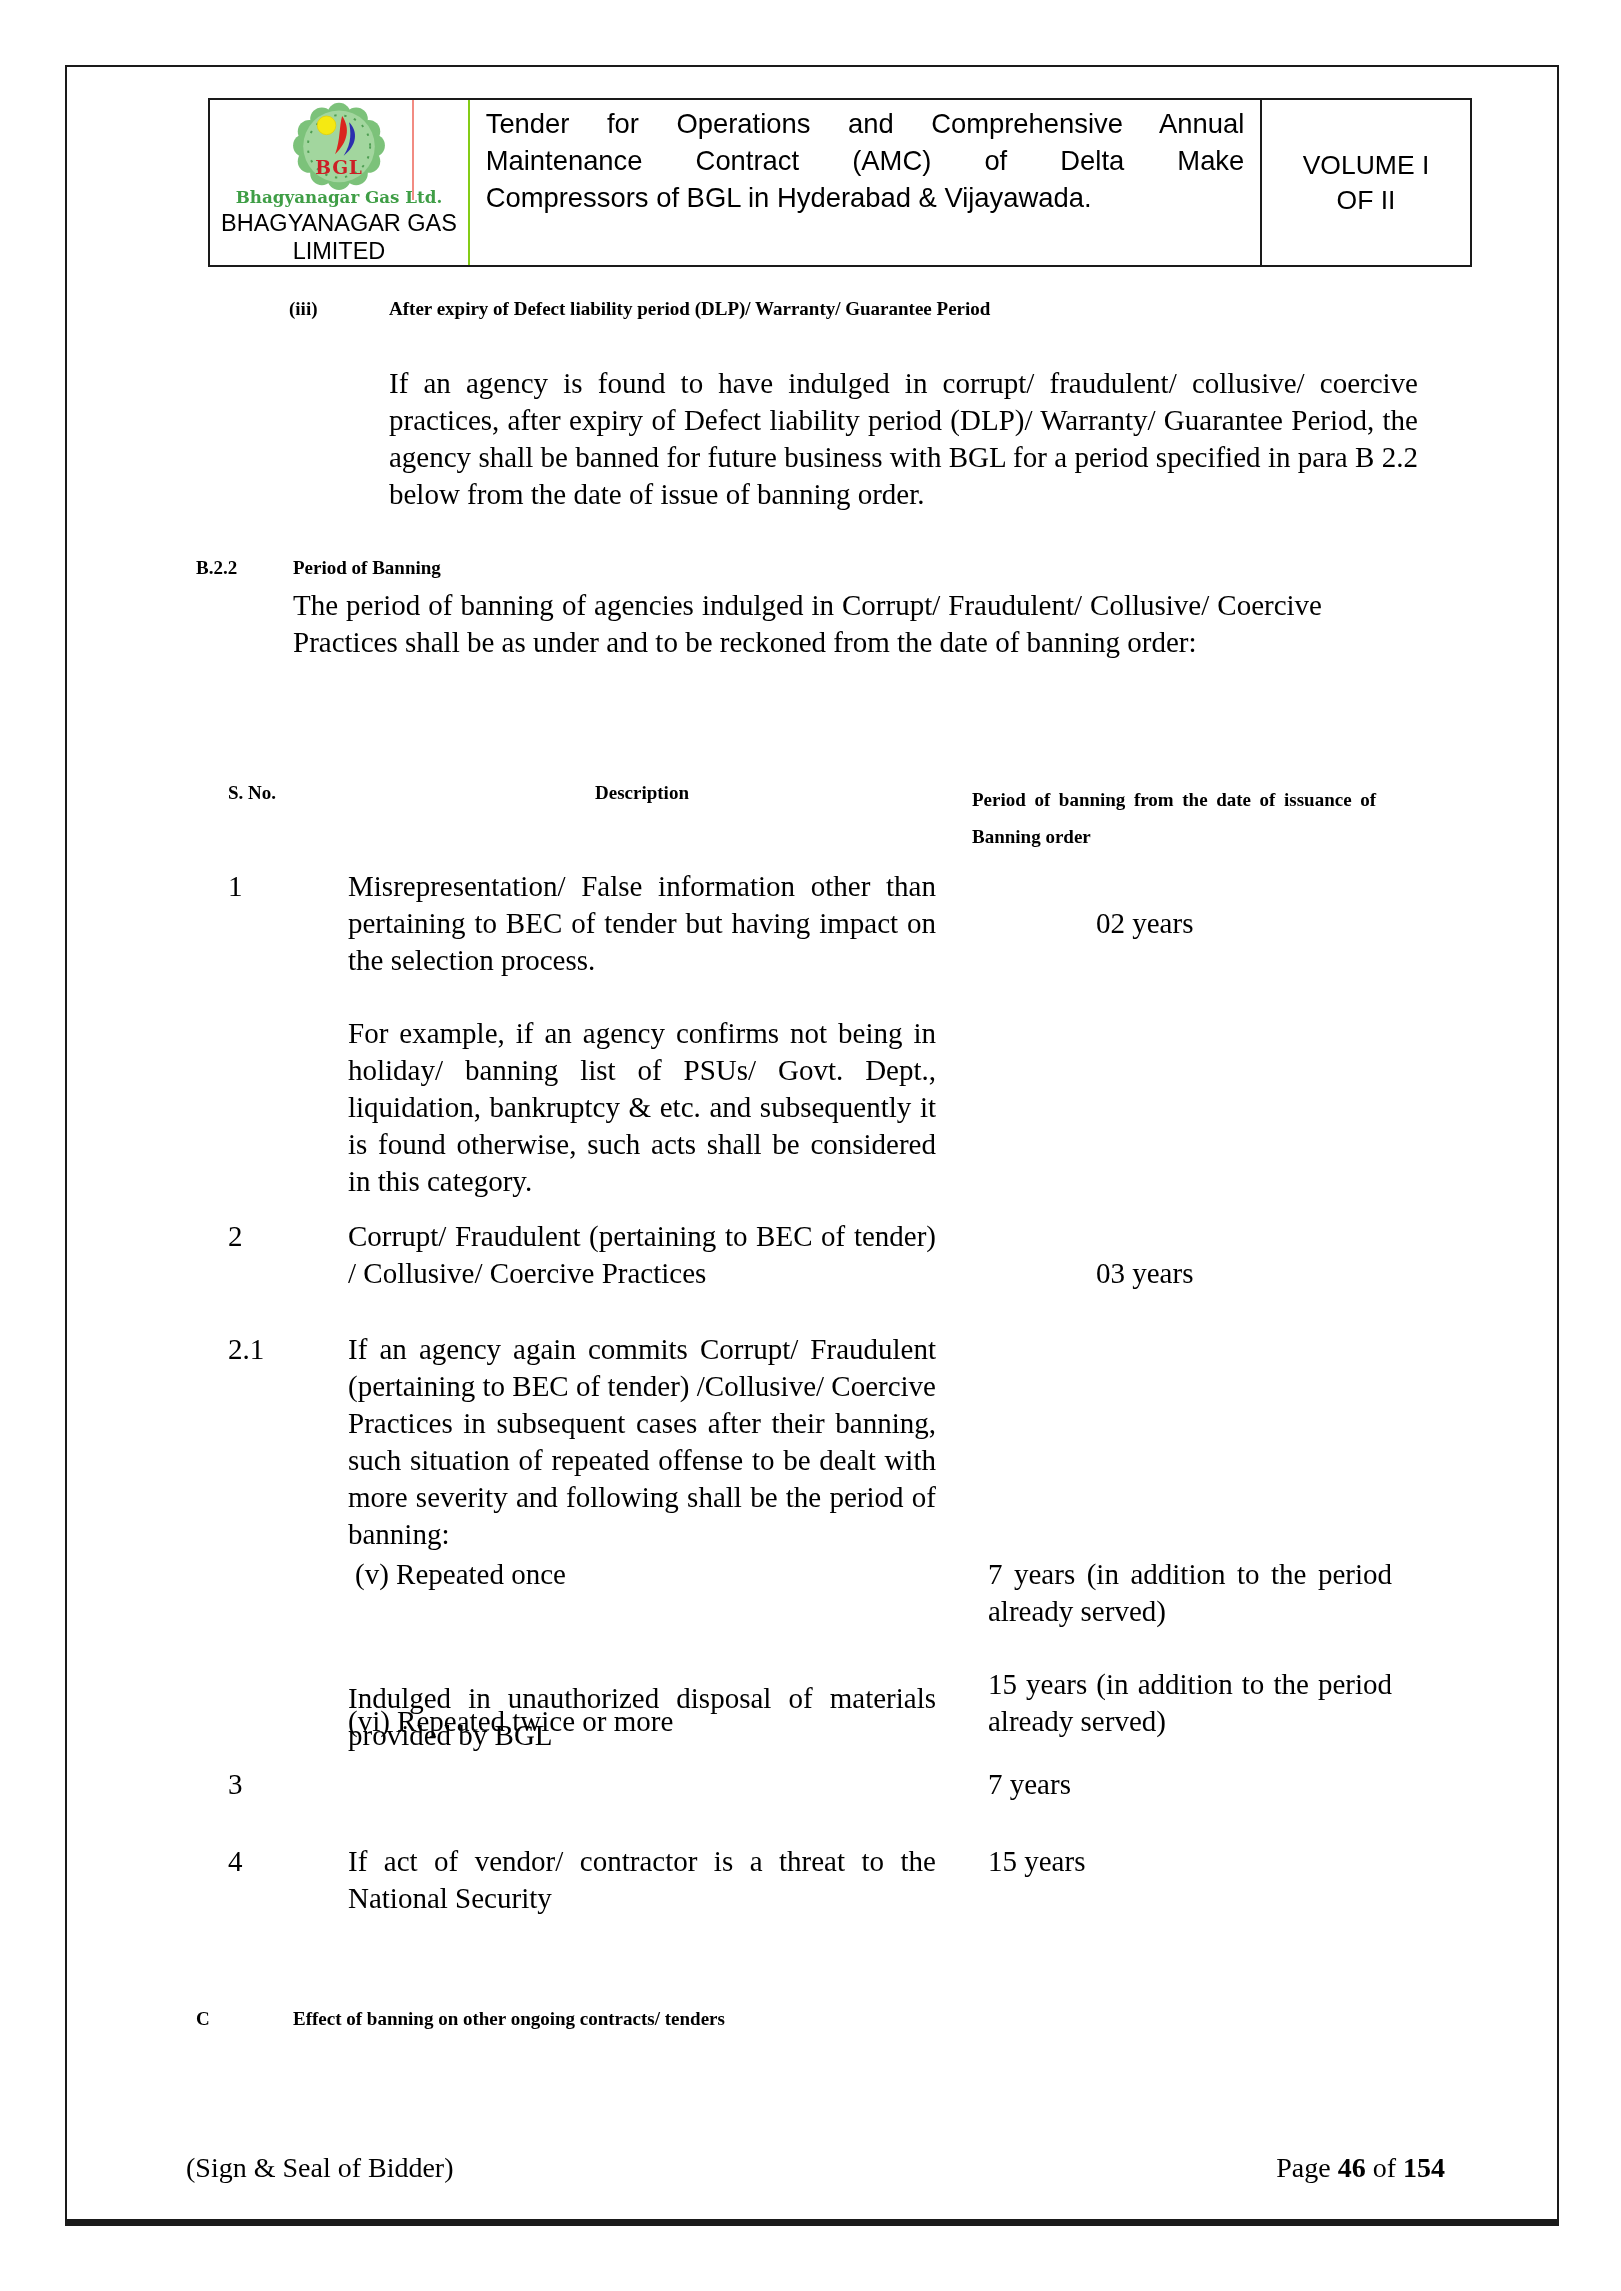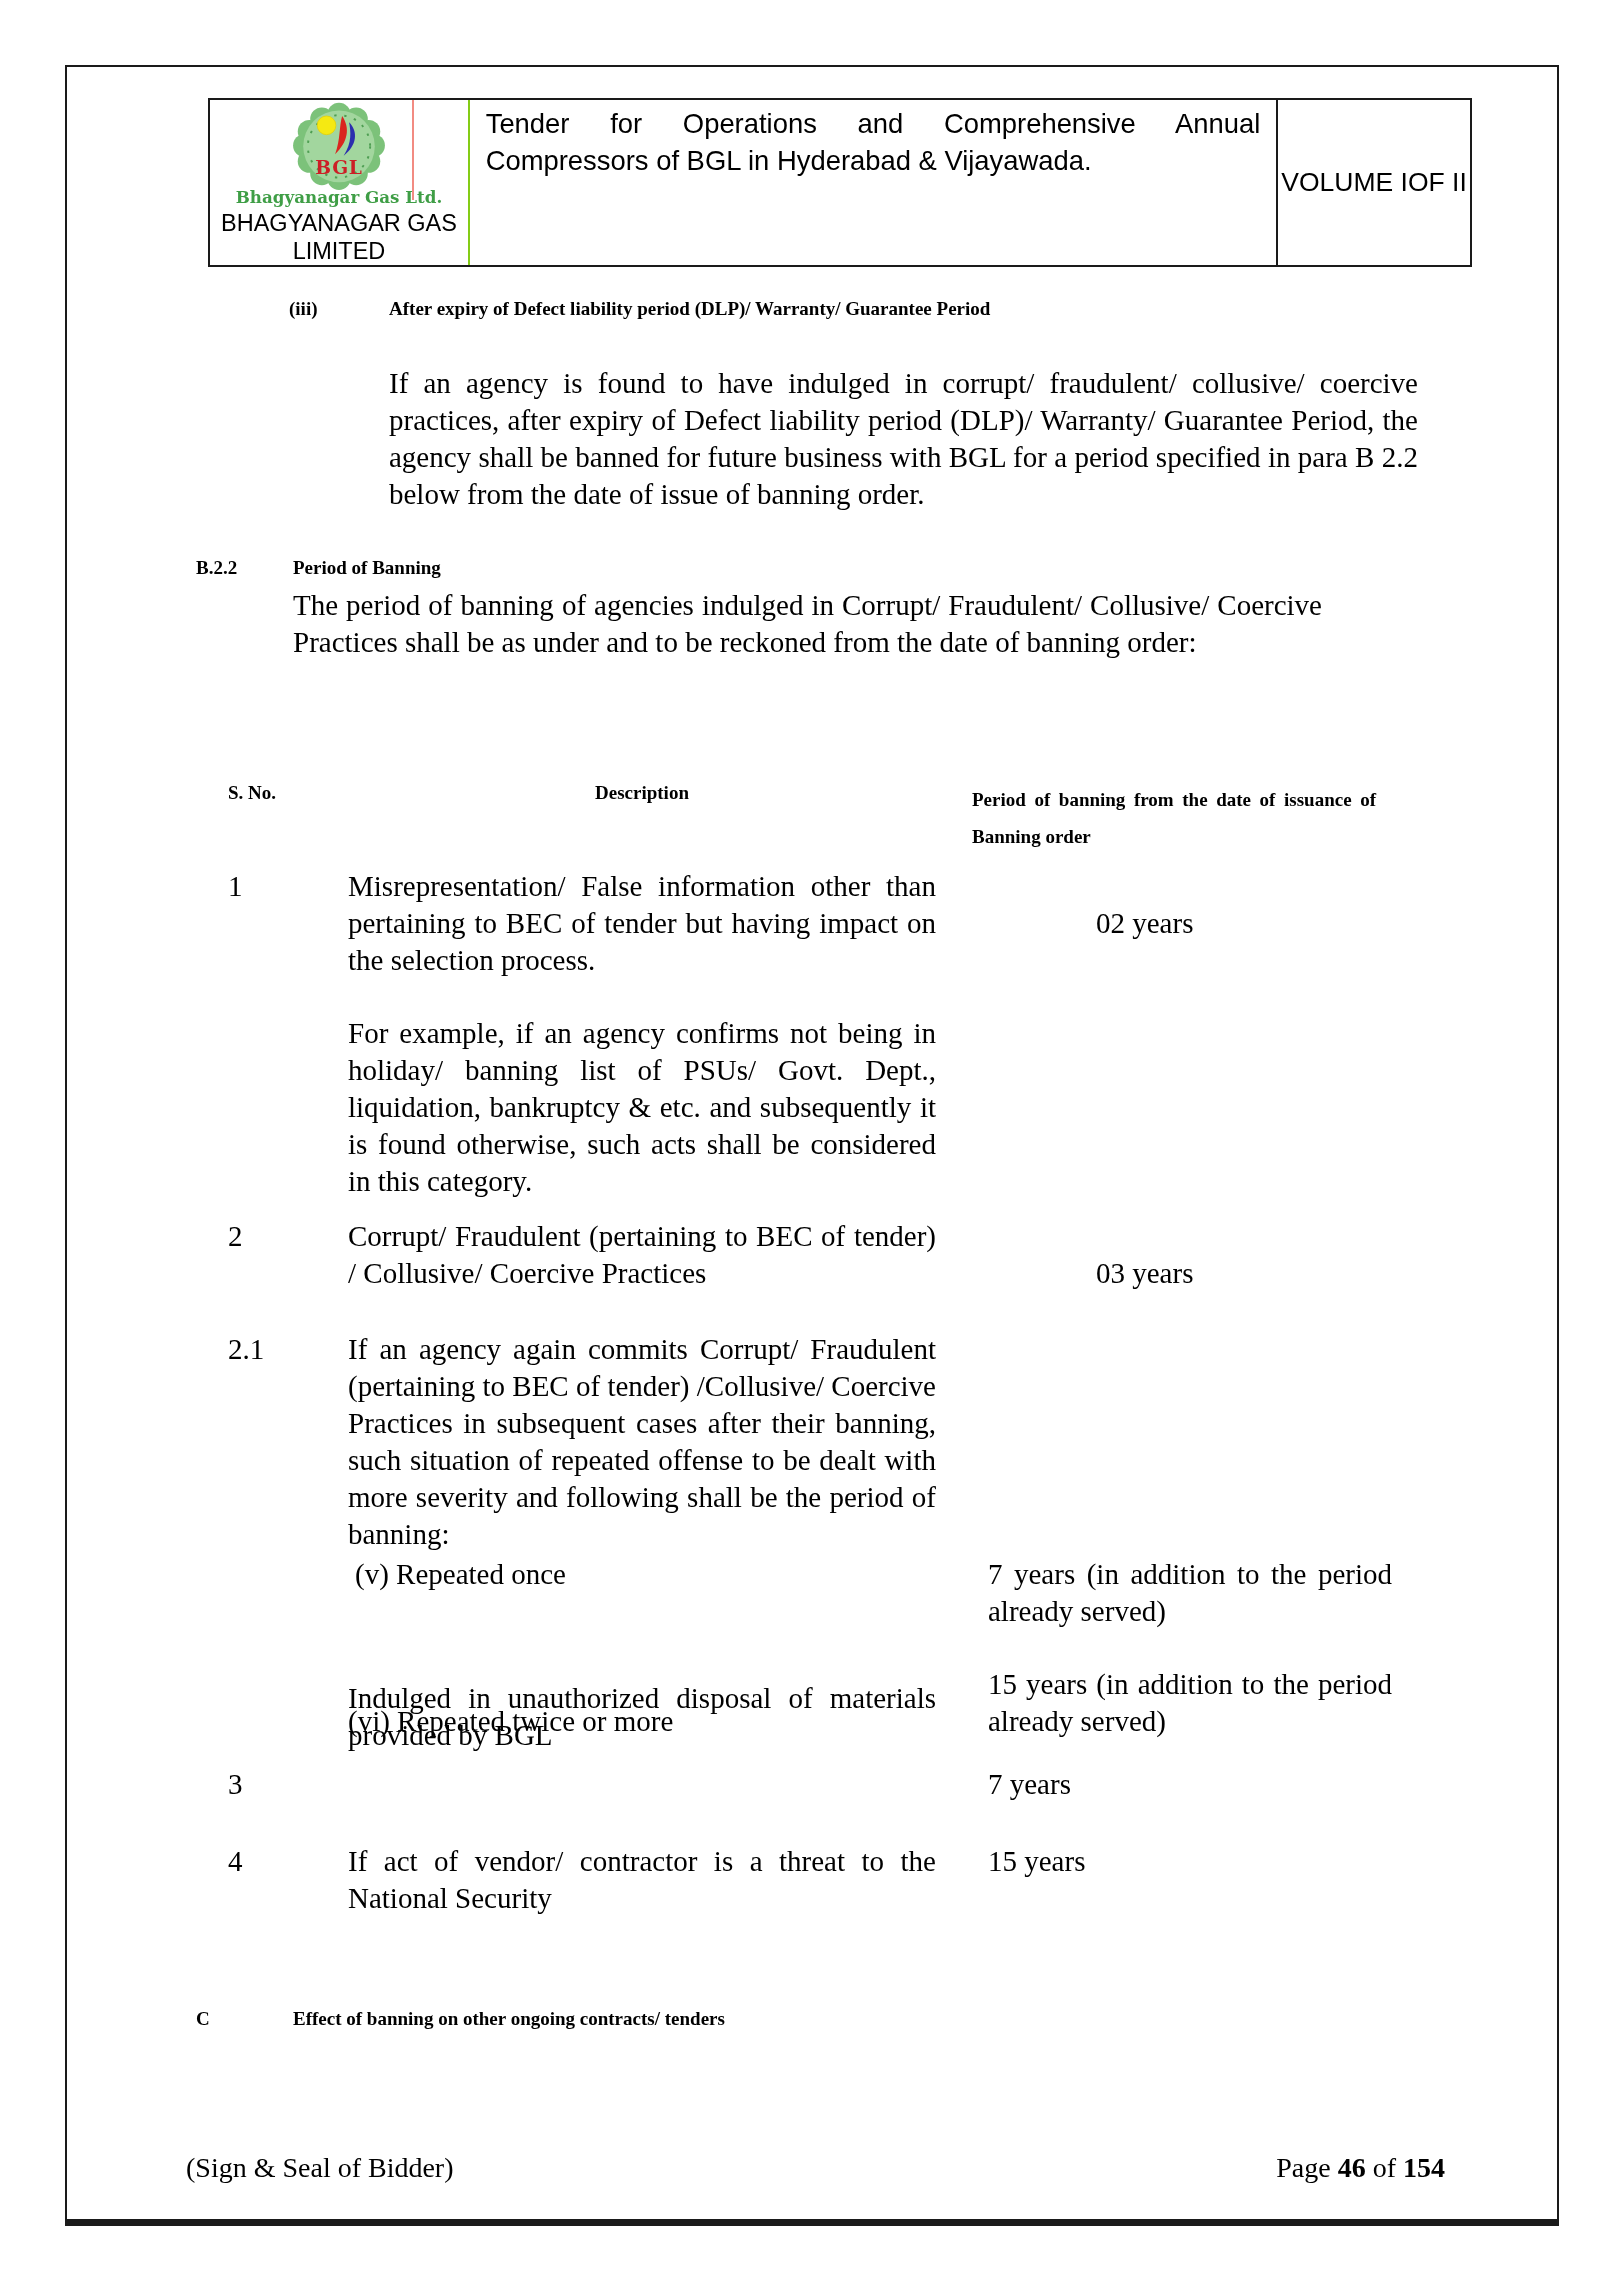--- a/index.html
+++ b/index.html
@@ -16,21 +16,21 @@
   
   .hdr{
     left:208px;top:98px;width:1264px;height:169px;
     display:flex;border:2px solid #1a1a1a;box-sizing:border-box;
     font-family:"Liberation Sans", sans-serif;background:#fff;
   }
   .cell-logo{width:260px;border-right:2px solid #84cc16;position:relative;
     display:flex;flex-direction:column;align-items:center;box-sizing:border-box;padding-top:2px;}
   .cell-title{flex:1;border-right:2px solid #1a1a1a;box-sizing:border-box;
     padding:4.9px 15.7px 0 15.7px;font-size:27.4px;line-height:37px;}
-  .cell-vol{width:192px;display:flex;flex-direction:row;justify-content:center;
+  .cell-vol{width:208px;display:flex;flex-direction:column;justify-content:center;
     align-items:center;font-size:26.5px;line-height:35px;box-sizing:border-box;}
   .jline{text-align:justify;text-align-last:justify;}
   .lline{text-align:left;}
   .cline{text-align:center;}
   .logo-caption{font-family:"DejaVu Serif", serif;font-weight:bold;color:#3f9e46;
     font-size:16.7px;line-height:17.6px;margin-top:-6.9px;}
   .company-name{font-size:23.5px;line-height:28px;text-align:center;margin-top:2.9px;
     font-family:"Liberation Sans", sans-serif;width:245px;}
   .red-line{position:absolute;left:202px;top:0;width:2px;height:100px;background:#f28b82;}
   
@@ -68,20 +68,21 @@
         <path d="M64 18 C75 34 71 52 55 67 C62 48 60 32 64 18 Z" fill="#da251f"></path>
         <path d="M73 26 C85 38 83 56 66 69 C77 52 75 38 73 26 Z" fill="#2c2fae"></path>
         <text x="60" y="93" text-anchor="middle" font-family="DejaVu Serif, serif" font-weight="bold" font-size="24" fill="#cc1f26" letter-spacing="1">BGL</text>
       </g>
     </svg>
     <div class="logo-caption">Bhagyanagar Gas Ltd.</div>
     <div class="company-name">BHAGYANAGAR GAS LIMITED</div>
   </div>
   <div class="cell-title">
     <div class="jline">Tender for Operations and Comprehensive Annual</div>
+    <div class="jline">Maintenance Contract (AMC) of Delta Make</div>
     <div class="lline">Compressors of BGL in Hyderabad &amp; Vijayawada.</div>
   </div>
   <div class="cell-vol">
     <div>VOLUME I</div>
     <div>OF II</div>
   </div>
 </div>
 
 <div class="abs serif-b" style="left:289px;top:290px;">(iii)</div>
 <div class="abs serif-b just" style="left:389px;top:290px;width:1029px;">After expiry of  Defect liability period (DLP)/ Warranty/ Guarantee Period</div>

